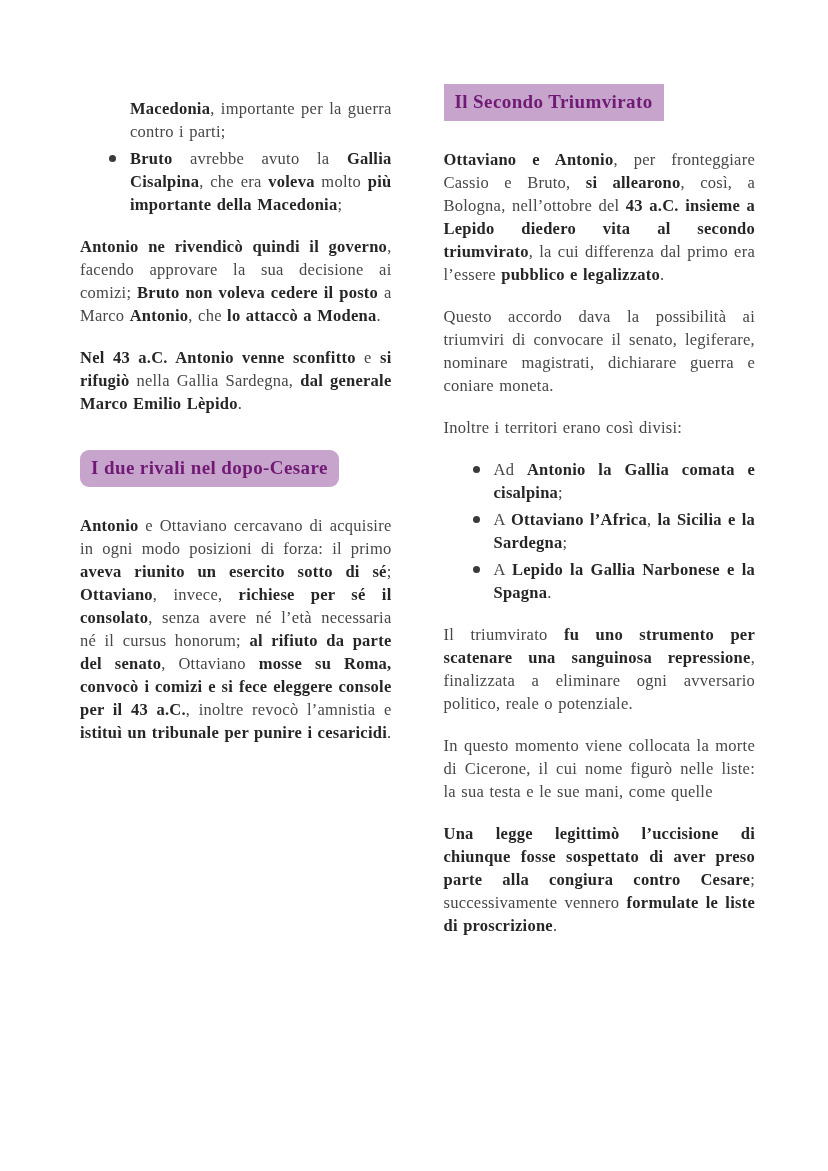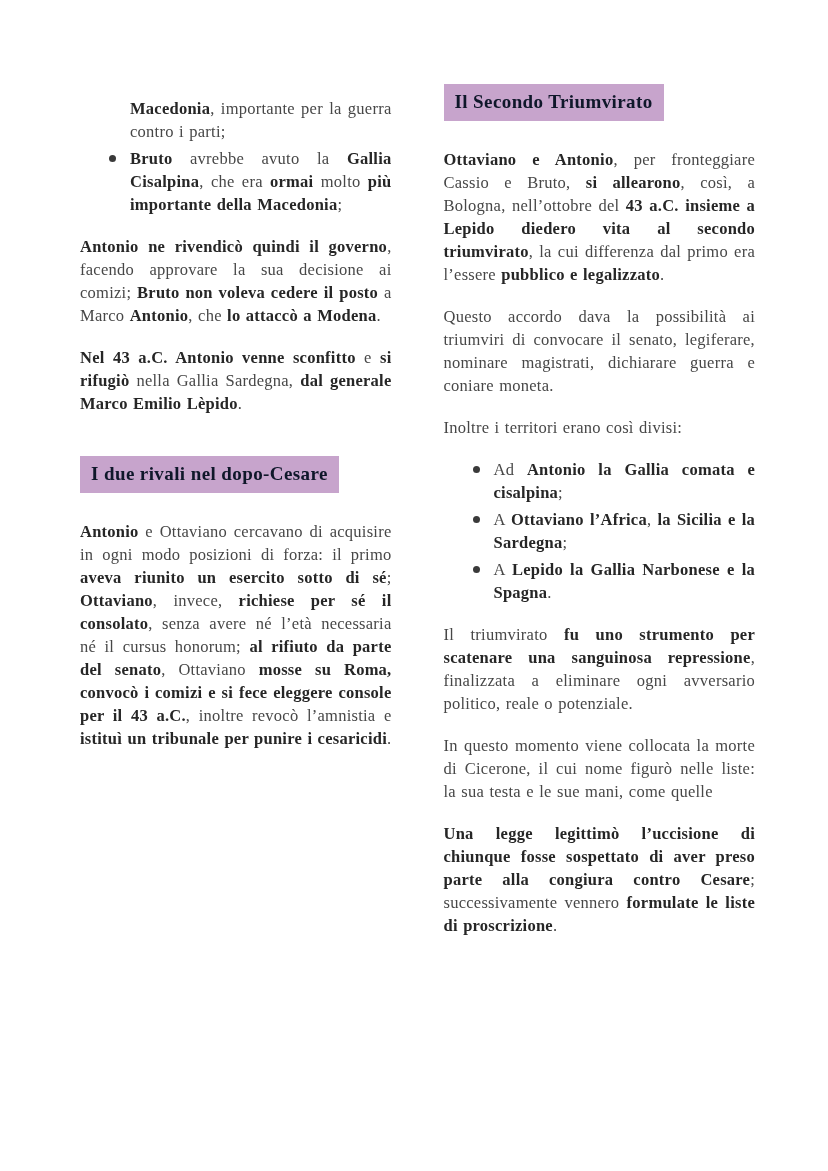--- a/index.html
+++ b/index.html
@@ -35,39 +35,39 @@
   .blist li { position:relative; margin-bottom:4px; }
   .bullet-dot {
     position:absolute; left:-21px; top:8px;
     width:7px; height:7px; border-radius:50%;
     background:#3a3a3a;
   }
 
   .heading {
     display:inline-block;
     background:var(--highlight, #c7a4cc);
-    color:#0f172a;
+    color:#701a75;
     font-size:19px;
     font-weight:700;
     letter-spacing:0.4px;
     padding:7px 11px 8px 11px;
     margin:0 0 27px 0;
   }
-  .heading.mid { margin-top:22px; }
+  .heading.mid { margin-top:16px;border-radius:9px; }
 </style>
 </head>
 <body>
 
 <div class="sheet">
   <div class="cols">
 
     <div class="col col-left">
       <ul class="blist">
         <li><b>Macedonia</b><span>, importante per la guerra contro i parti;</span></li>
-        <li><span class="bullet-dot"></span><span><b>Bruto</b><span> avrebbe avuto la </span><b>Gallia Cisalpina</b><span>, che era </span><b>ormai</b><span> molto </span><b>più importante della Macedonia</b><span>;</span></span></li>
+        <li><span class="bullet-dot"></span><span><b>Bruto</b><span> avrebbe avuto la </span><b>Gallia Cisalpina</b><span>, che era </span><b>voleva</b><span> molto </span><b>più importante della Macedonia</b><span>;</span></span></li>
       </ul>
 
       <p><b>Antonio ne rivendicò quindi il governo</b><span>, facendo approvare la sua decisione ai comizi; </span><b>Bruto non voleva cedere il posto</b><span> a Marco </span><b>Antonio</b><span>, che </span><b>lo attaccò a Modena</b><span>.</span></p>
       <p><b>Nel 43 a.C. Antonio venne sconfitto</b><span> e </span><b>si rifugiò</b><span> nella Gallia Sardegna, </span><b>dal generale Marco Emilio Lèpido</b><span>.</span></p>
 
       <h2 class="heading mid">I due rivali nel dopo-Cesare</h2>
 
       <p><b>Antonio</b><span> e Ottaviano cercavano di acquisire in ogni modo posizioni di forza: il primo </span><b>aveva riunito un esercito sotto di sé</b><span>; </span><b>Ottaviano</b><span>, invece, </span><b>richiese per sé il consolato</b><span>, senza avere né l’età necessaria né il cursus honorum; </span><b>al rifiuto da parte del senato</b><span>, Ottaviano </span><b>mosse su Roma, convocò i comizi e si fece eleggere console per il 43 a.C.</b><span>, inoltre revocò l’amnistia e </span><b>istituì un tribunale per punire i cesaricidi</b><span>.</span></p>
     </div>
 

